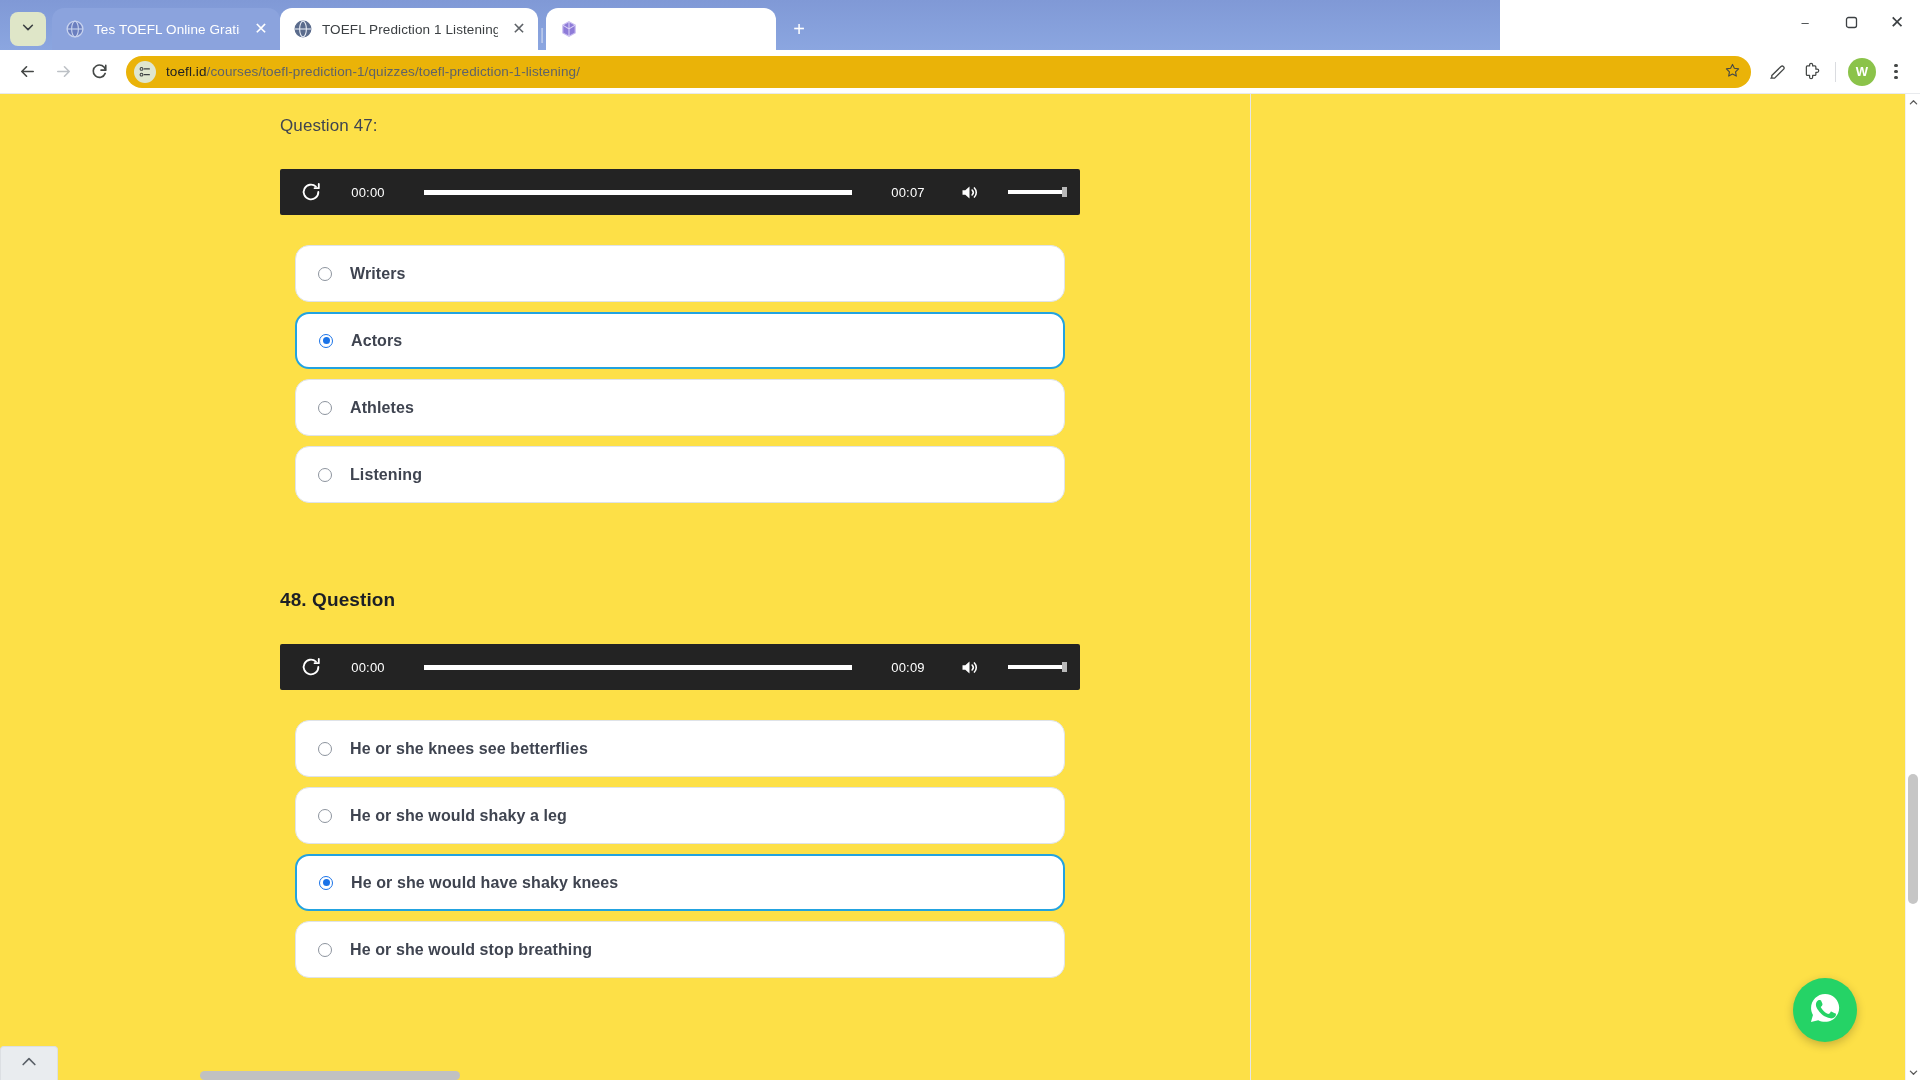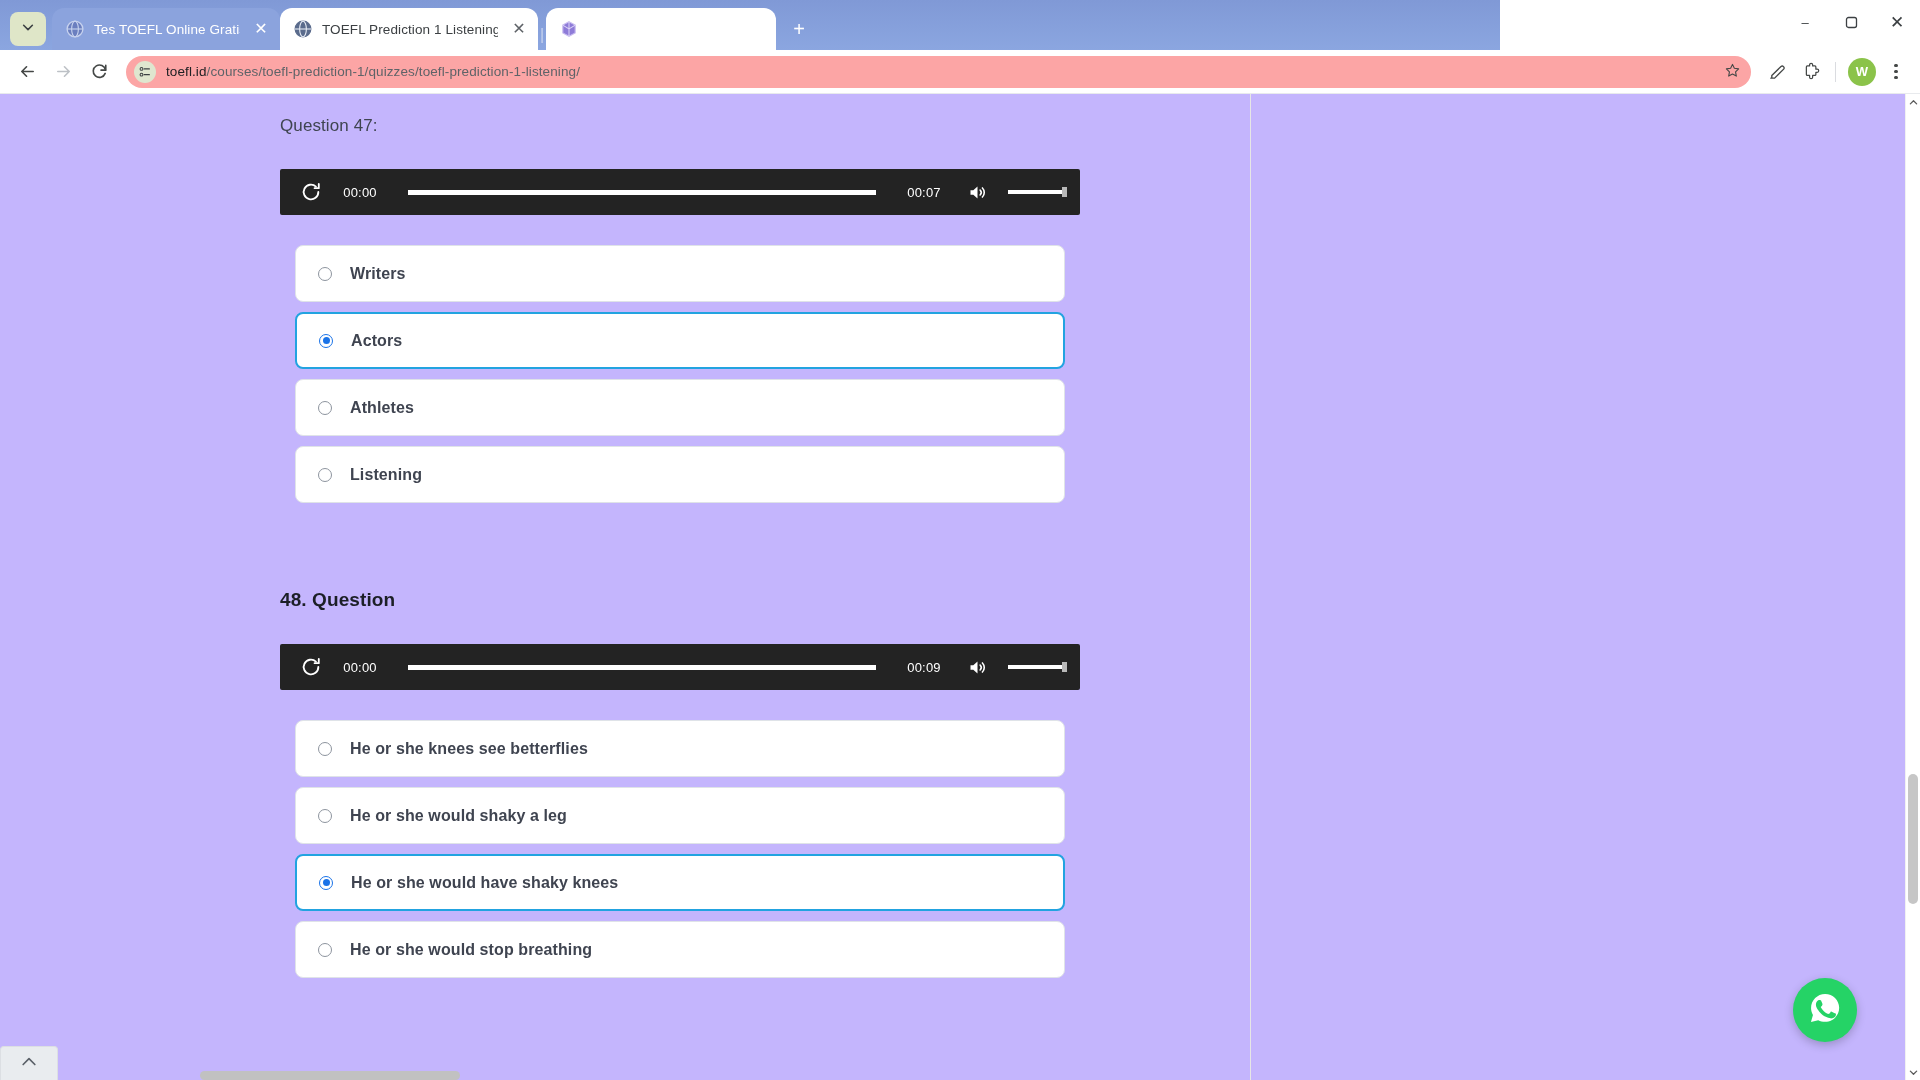--- a/index.html
+++ b/index.html
@@ -87,21 +87,21 @@
     gap: 2px;
     border-bottom: 1px solid #e8eaed;
   }
   .navbtn {
     width: 34px; height: 34px; border-radius: 50%;
     display:flex; align-items:center; justify-content:center;
     color: #444746; flex: 0 0 auto;
   }
   .navbtn.disabled { color: #bdc1c6; }
   .omnibox {
-    flex: 1 1 auto; height: 32px; background: #fca5a5;
+    flex: 1 1 auto; height: 32px; background: #eab308;
     border-radius: 16px; display: flex; align-items: center;
     margin: 0 8px; padding: 0 10px 0 8px; gap: 10px;
     min-width: 0;
   }
   .site-chip {
     width: 22px; height: 22px; border-radius: 50%;
     background: #dfe6cf; display:flex; align-items:center; justify-content:center;
     flex: 0 0 auto;
   }
   .url-text {
@@ -126,21 +126,21 @@
     align-items:center; justify-content:center; gap:2.5px; flex:0 0 auto; }
   .menu-dots span { width:3.5px; height:3.5px; border-radius:50%; background:#444746; display:block; }
 
   
   .viewport {
     flex: 1 1 auto; position: relative; overflow: hidden;
     background: #ffffff; display: flex;
   }
   .page-scroll {
     flex: 1 1 auto; position: relative; overflow: hidden;
-    background: #c4b5fd;
+    background: #fde047;
   }
   .content-col {
     position: absolute; left: 200px; top: 0; width: 1050px;
   }
   .content-border-right {
     position: absolute; left: 1250px; top: 0; bottom: 0; width: 1px;
     background: #e6e6e6;
   }
 
   .q-label {
@@ -151,21 +151,21 @@
     font-size: 19px; color: #1c1f26; font-weight: 700;
     padding: 0 0 0 0; letter-spacing: .1px;
   }
 
   
   .audio-player {
     margin: 33px 0 0 80px;
     width: 800px; height: 46px;
     background: #232323; border-radius: 2px;
     display: flex; align-items: center; padding: 0 12px;
-    gap: 8px;
+    gap: 16px;
   }
   .ap-btn {
     width: 38px; height: 38px; display:flex; align-items:center; justify-content:center;
     color: #ffffff; flex: 0 0 auto;
   }
   .ap-time {
     color: #ffffff; font-size: 13px; font-family: "Liberation Sans", sans-serif;
     min-width: 44px; text-align: center; flex: 0 0 auto; letter-spacing:.2px;
   }
   .ap-track {
@@ -181,21 +181,21 @@
     flex:0 0 auto; margin-left: 6px; margin-right: 2px;
   }
   .ap-vol-knob {
     position:absolute; right: -1px; top: -3px; width: 5px; height: 10px;
     background: #b9b9b9;
   }
 
   
   .options { margin: 30px 0 0 95px; width: 770px; }
   .option {
-    height: 57px; border: 1px solid #dfe3e8; border-radius: 8px;
+    height: 57px; border: 1px solid #dfe3e8; border-radius: 14px;
     display: flex; align-items: center; padding: 0 0 0 22px;
     margin-bottom: 10px; background: #ffffff; gap: 18px;
   }
   .option.selected { border: 2px solid #22a3e0; }
   .radio {
     width: 14px; height: 14px; border-radius: 50%;
     border: 1.5px solid #8d949e; flex: 0 0 auto; background:#fff;
     position: relative;
   }
   .option.selected .radio {

